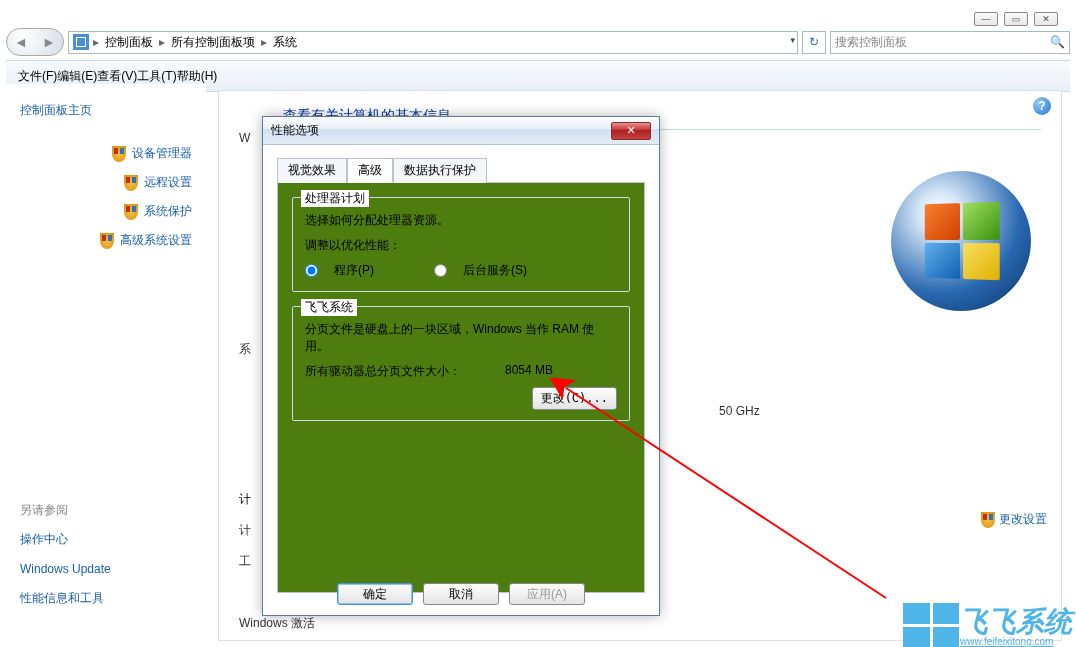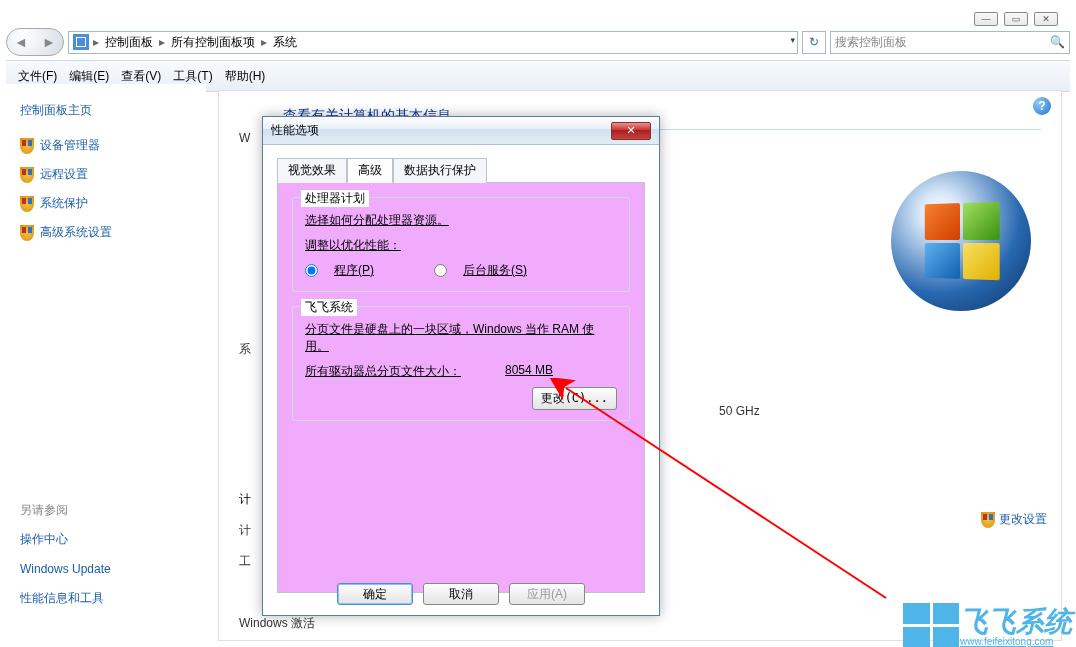--- a/index.html
+++ b/index.html
@@ -14,26 +14,26 @@
 .pathbox { flex: 1; height: 23px; border: 1px solid #a9b8c8; background: #fff; display: flex; align-items: center; padding: 0 4px; position:relative; }
 .pathicon { width:16px; height:16px; margin-right:4px; background:#4a90d9; display:inline-block; position:relative;}
 .pathicon::after{content:"";position:absolute;inset:3px;border:1px solid #fff;}
 .crumb { color: #000; padding: 0 6px; }
 .crumbarrow { color: #666; }
 .pathbox .dropdown{position:absolute;right:2px;top:3px;color:#444;font-size:9px;}
 .refresh { width: 24px; height: 23px; border: 1px solid #a9b8c8; background: #fff; display:flex;align-items:center;justify-content:center; color:#2a6fb5; }
 .searchbox { width: 240px; height: 23px; border: 1px solid #a9b8c8; background: #fff; display: flex; align-items: center; padding: 0 4px; color:#888;}
 .searchbox .sicn{margin-left:auto;color:#5a8fc8;}
 
-.menubar { position: absolute; top: 60px; left: 6px; right: 6px; height: 32px; display: flex; align-items: center; gap: 12px; padding: 0 12px; background: linear-gradient(#f8fbfe,#e8eff6); border-top:1px solid #d0d8e0; border-bottom:1px solid #d0d8e0;}
+.menubar { position: absolute; top: 60px; left: 6px; right: 6px; height: 32px; display: flex; align-items: center; padding: 0 12px; background: linear-gradient(#f8fbfe,#e8eff6); border-top:1px solid #d0d8e0; border-bottom:1px solid #d0d8e0;}
 .menubar span { color: #000; }
 
 .leftpane { position: absolute; top: 84px; left: 6px; width: 200px; bottom: 6px; background: #fff; padding: 18px 14px; }
-.leftpane .home { color: #1a5ea8; font-size: 12px; margin-bottom: 18px; display:block;}
-.leftpane .item { display: flex; align-items: center; gap: 6px; margin-bottom: 12px; color: #1a5ea8; }
+.leftpane .home { color: #1a5ea8; font-size: 12px; margin-bottom: 26px; display:block;}
+.leftpane .item { display: flex; align-items: center; gap: 6px; margin-bottom: 12px; color: #1a5ea8; justify-content: flex-end; }
 .shield { width: 14px; height: 16px; background: radial-gradient(circle,#f5c040,#d89010); border-radius: 0 0 50% 50%; position:relative;}
 .shield::before{content:"";position:absolute;top:2px;left:2px;width:4px;height:6px;background:#c03020;}
 .shield::after{content:"";position:absolute;top:2px;right:2px;width:4px;height:6px;background:#3070c0;}
 .leftpane .sec { position: absolute; bottom: 20px; left: 14px; }
 .leftpane .sec .hdr { color: #888; margin-bottom: 12px; }
 .leftpane .sec a { color: #1a5ea8; display: block; margin-bottom: 14px; }
 
 .mainpane { position: absolute; top: 90px; left: 218px; right: 14px; bottom: 6px; background: #fff; border:1px solid #e0e0e0; padding: 16px 20px;}
 .mainpane h2 { color: #003399; font-weight: normal; font-size: 14px; border-bottom: 1px solid #c8d4e8; padding-bottom: 4px; margin-bottom: 10px; margin-left: 44px;}
 .mainpane .partial { position:absolute; top:40px; left:20px; font-size:12px; color:#333;}
@@ -54,21 +54,21 @@
 .activation{position:absolute;bottom:8px;left:20px;color:#333;}
 .bottomlinks{position:absolute;bottom:70px;left:20px;color:#333;}
 
 .dialog { position: absolute; top: 116px; left: 262px; width: 398px; height: 500px; background: #fff; border: 1px solid #5a7da0; box-shadow: 0 0 12px rgba(0,0,0,0.3); }
 .dlg-title { height: 28px; background: linear-gradient(#fdfdfe,#eaf0f8 45%,#d2e0f0 46%,#e2ecf6); border-bottom: 1px solid #b0c0d4; display: flex; align-items: center; padding: 0 8px; color: #000; }
 .dlg-close { margin-left:auto; width: 40px; height: 18px; background: linear-gradient(#e89090,#c83030 45%,#a82020 46%,#c84040); border: 1px solid #803030; border-radius: 2px; color:#fff; display:flex;align-items:center;justify-content:center; font-size:11px;}
 .dlg-body { padding: 12px 14px 8px; height: calc(100% - 28px); position: relative; }
 .tabs { display: flex; border-bottom: 1px solid #b8c4d0; margin-bottom:0;}
 .tab { padding: 3px 10px; border: 1px solid #b8c4d0; border-bottom: none; background: #f4f6f9; position: relative; top: 1px; margin-right: 0px; font-size:12px;}
 .tab.active { background: #fff; border-bottom: 1px solid #fff; }
-.tabcontent { border: 1px solid #b8c4d0; border-top: none; padding: 14px 14px 50px; height: 410px; background:#f0abfc;text-decoration:underline;}
+.tabcontent { border: 1px solid #b8c4d0; border-top: none; padding: 14px 14px 50px; height: 410px; background:#4d7c0f;}
 .group { border: 1px solid #d0d8e0; border-radius: 2px; padding: 10px 12px 12px; margin-bottom: 14px; position: relative; }
 .group .legend { position: absolute; top: -8px; left: 8px; background: #fff; padding: 0 4px; }
 .group p { margin: 4px 0 8px; color:#000;}
 .radio-row{display:flex;gap:60px;margin-top:6px;}
 .radio-row label{display:flex;align-items:center;gap:16px;}
 .radio-row input{margin:0;}
 .sizerow{display:flex;}
 .sizerow .lbl{width:200px;}
 .changebtn { position: absolute; right: 12px; bottom: 10px; padding: 2px 8px; border: 1px solid #888; background: linear-gradient(#fdfdfd,#e4e4e4); border-radius: 3px; font-family: "SimSun", monospace; font-size:12px;}
 .dlg-footer { position: absolute; bottom: 10px; left: 0; right: 0; display: flex; justify-content: center; gap: 10px; }

